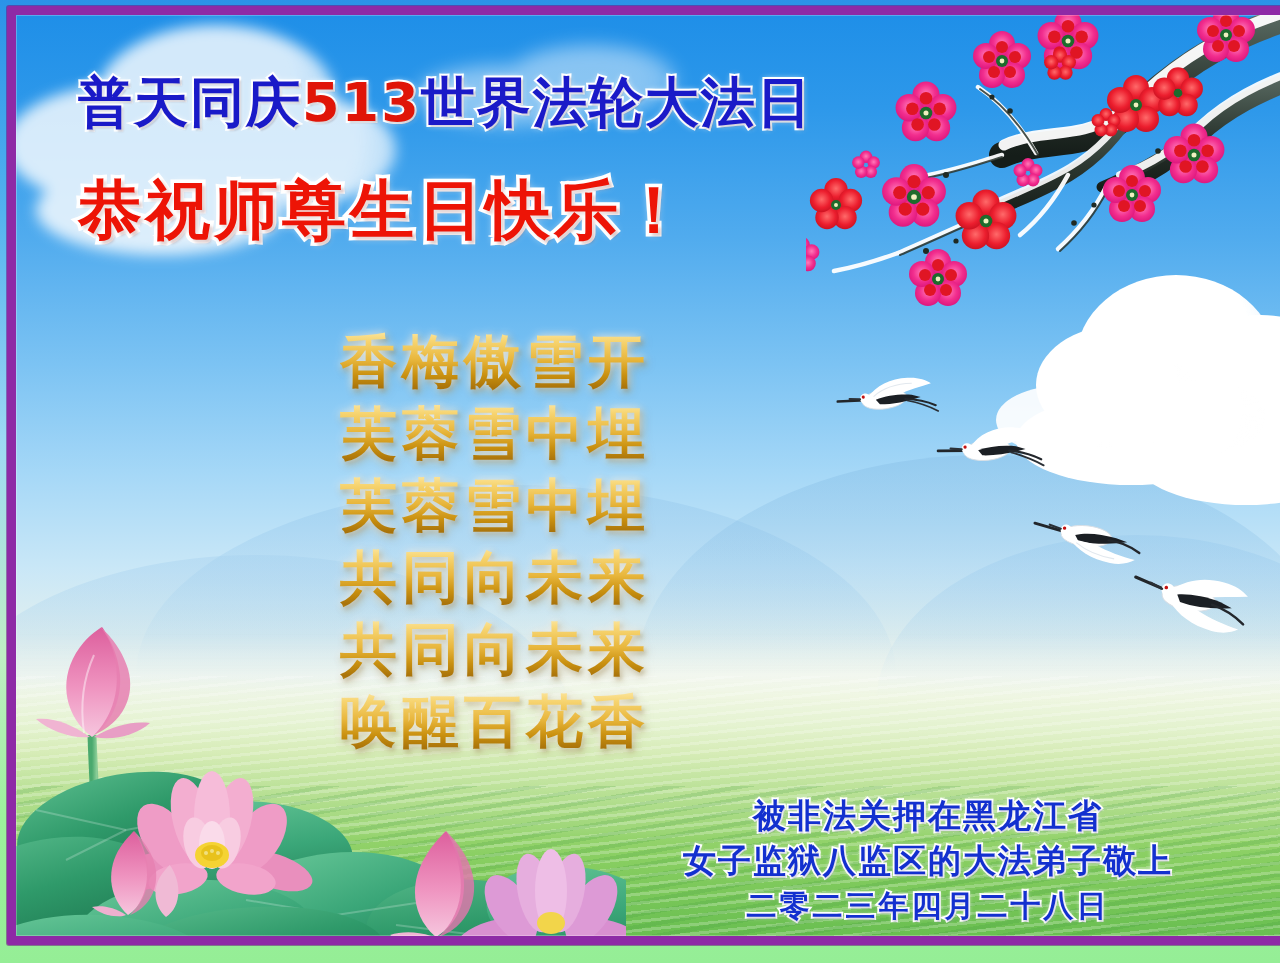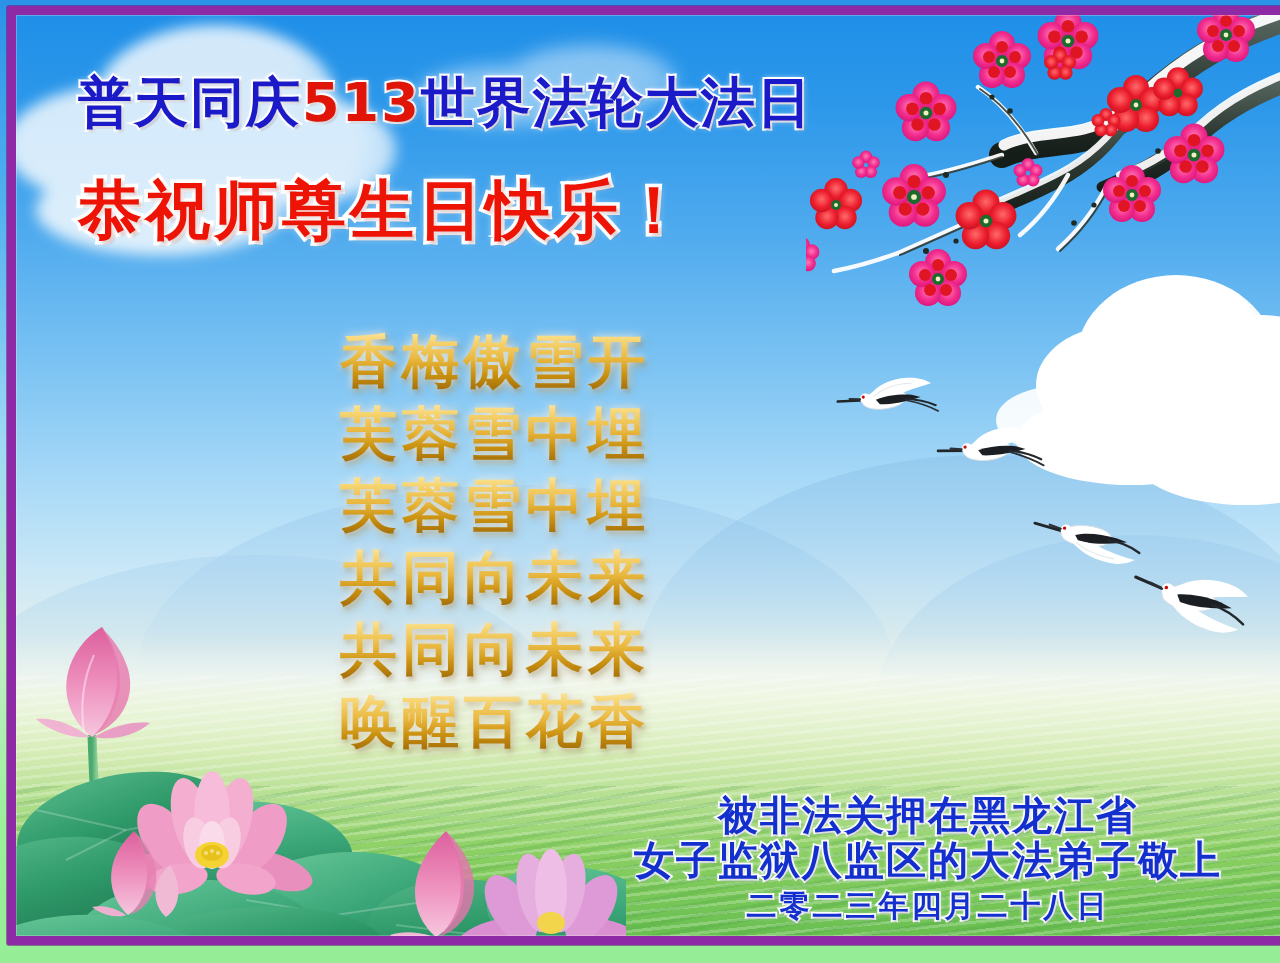--- a/index.html
+++ b/index.html
@@ -211,21 +211,21 @@
     margin-left: 28px;
   }
 
   .signature {
     position: absolute;
     right: 50px; top: 778px;
     text-align: center;
     width: 620px;
   }
   .sig-line {
-    font-size: 40px;
+    font-size: 33px;
     font-weight: 700;
     letter-spacing: 2px;
     line-height: 45px;
     color: #1330cf;
     white-space: nowrap;
     -webkit-text-stroke: 3.5px #ffffff;
     paint-order: stroke fill;
     text-shadow: 0 0 5px rgba(255,255,255,.95), 1px 2px 2px rgba(0,0,70,.22);
   }
   .sig-line.date { font-size: 30px; letter-spacing: 3px; }

